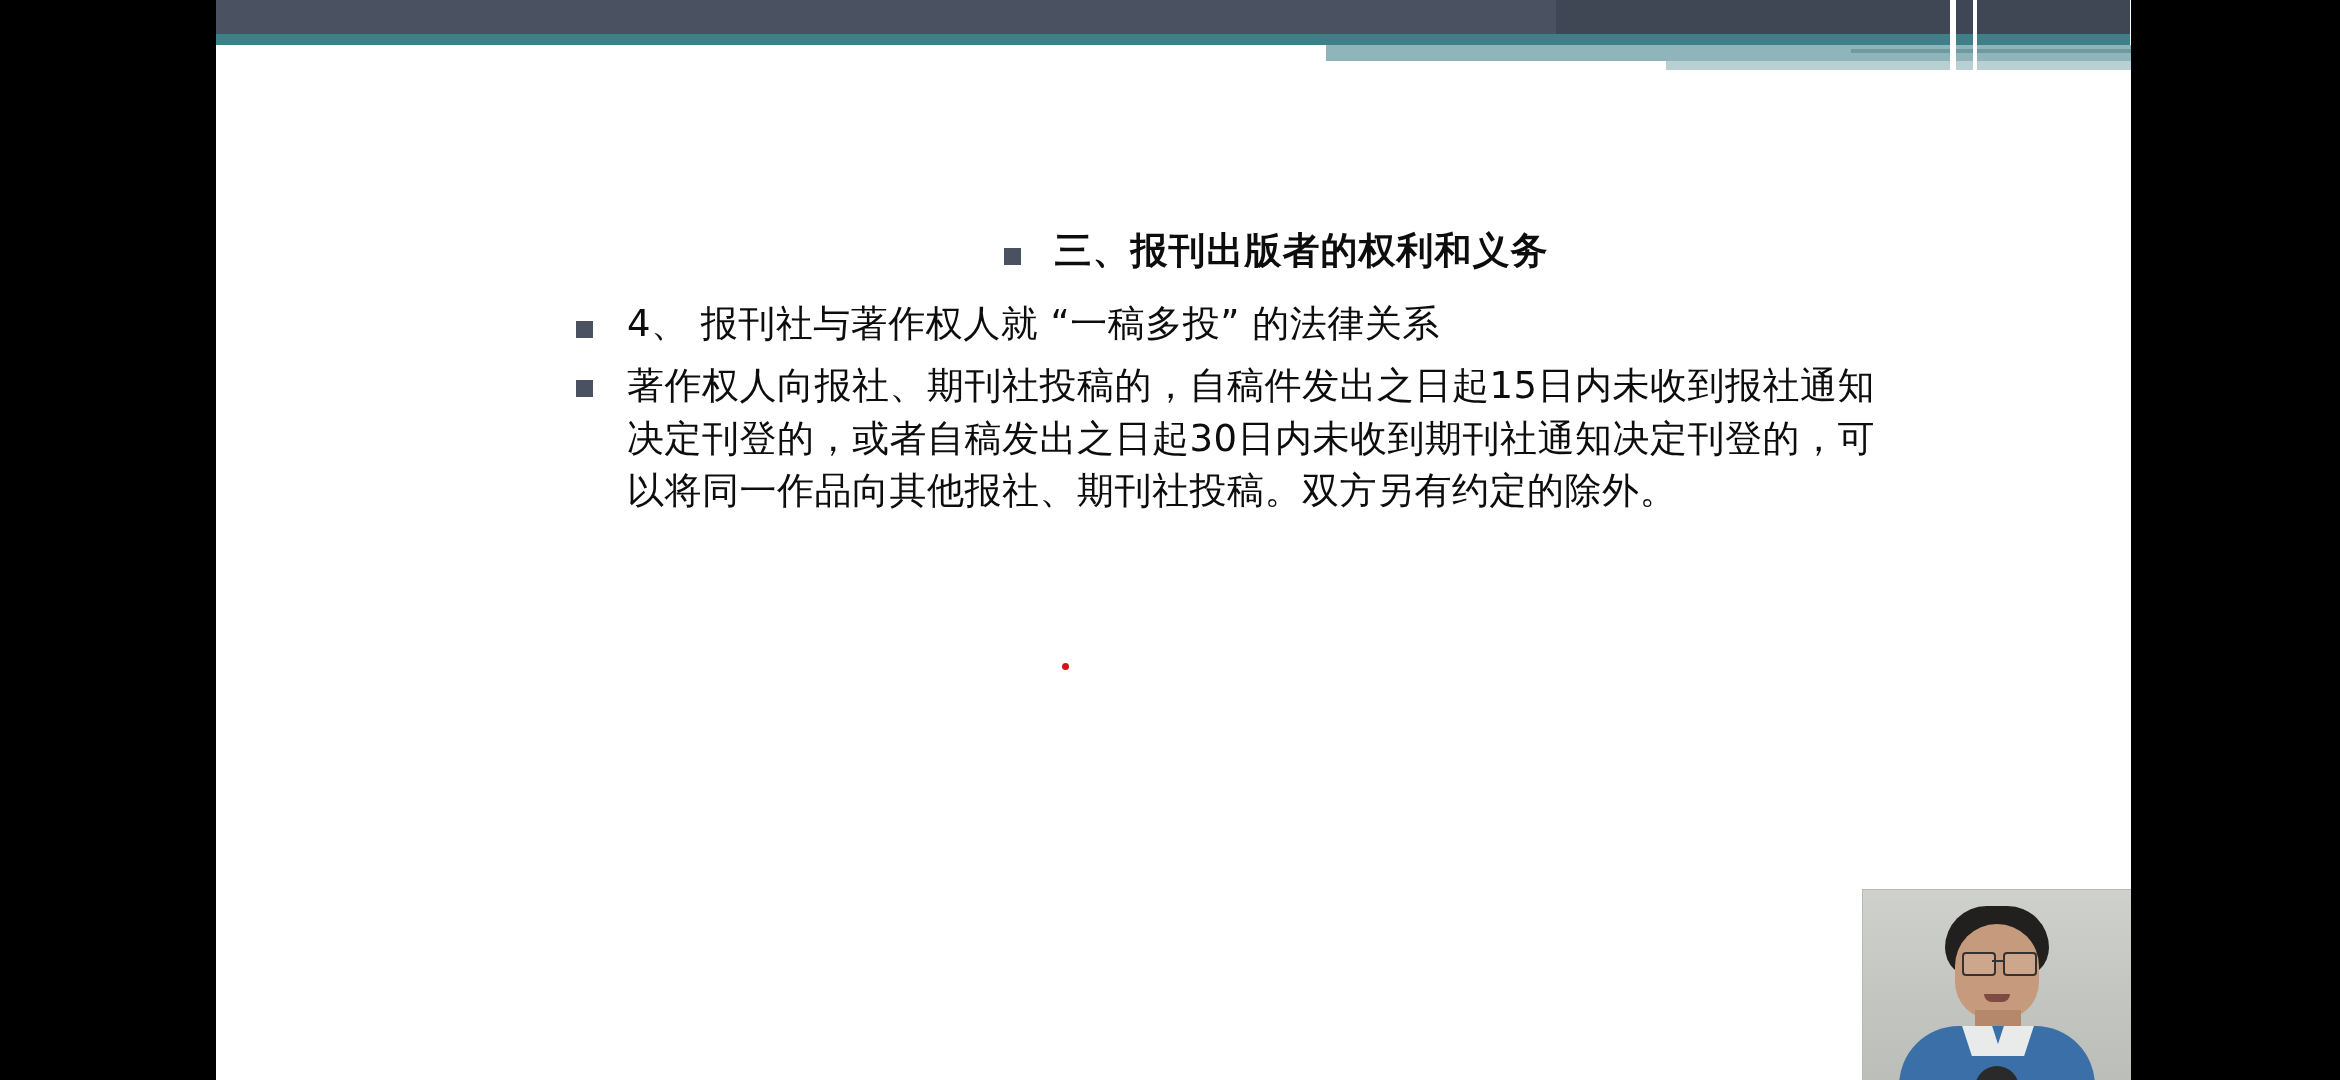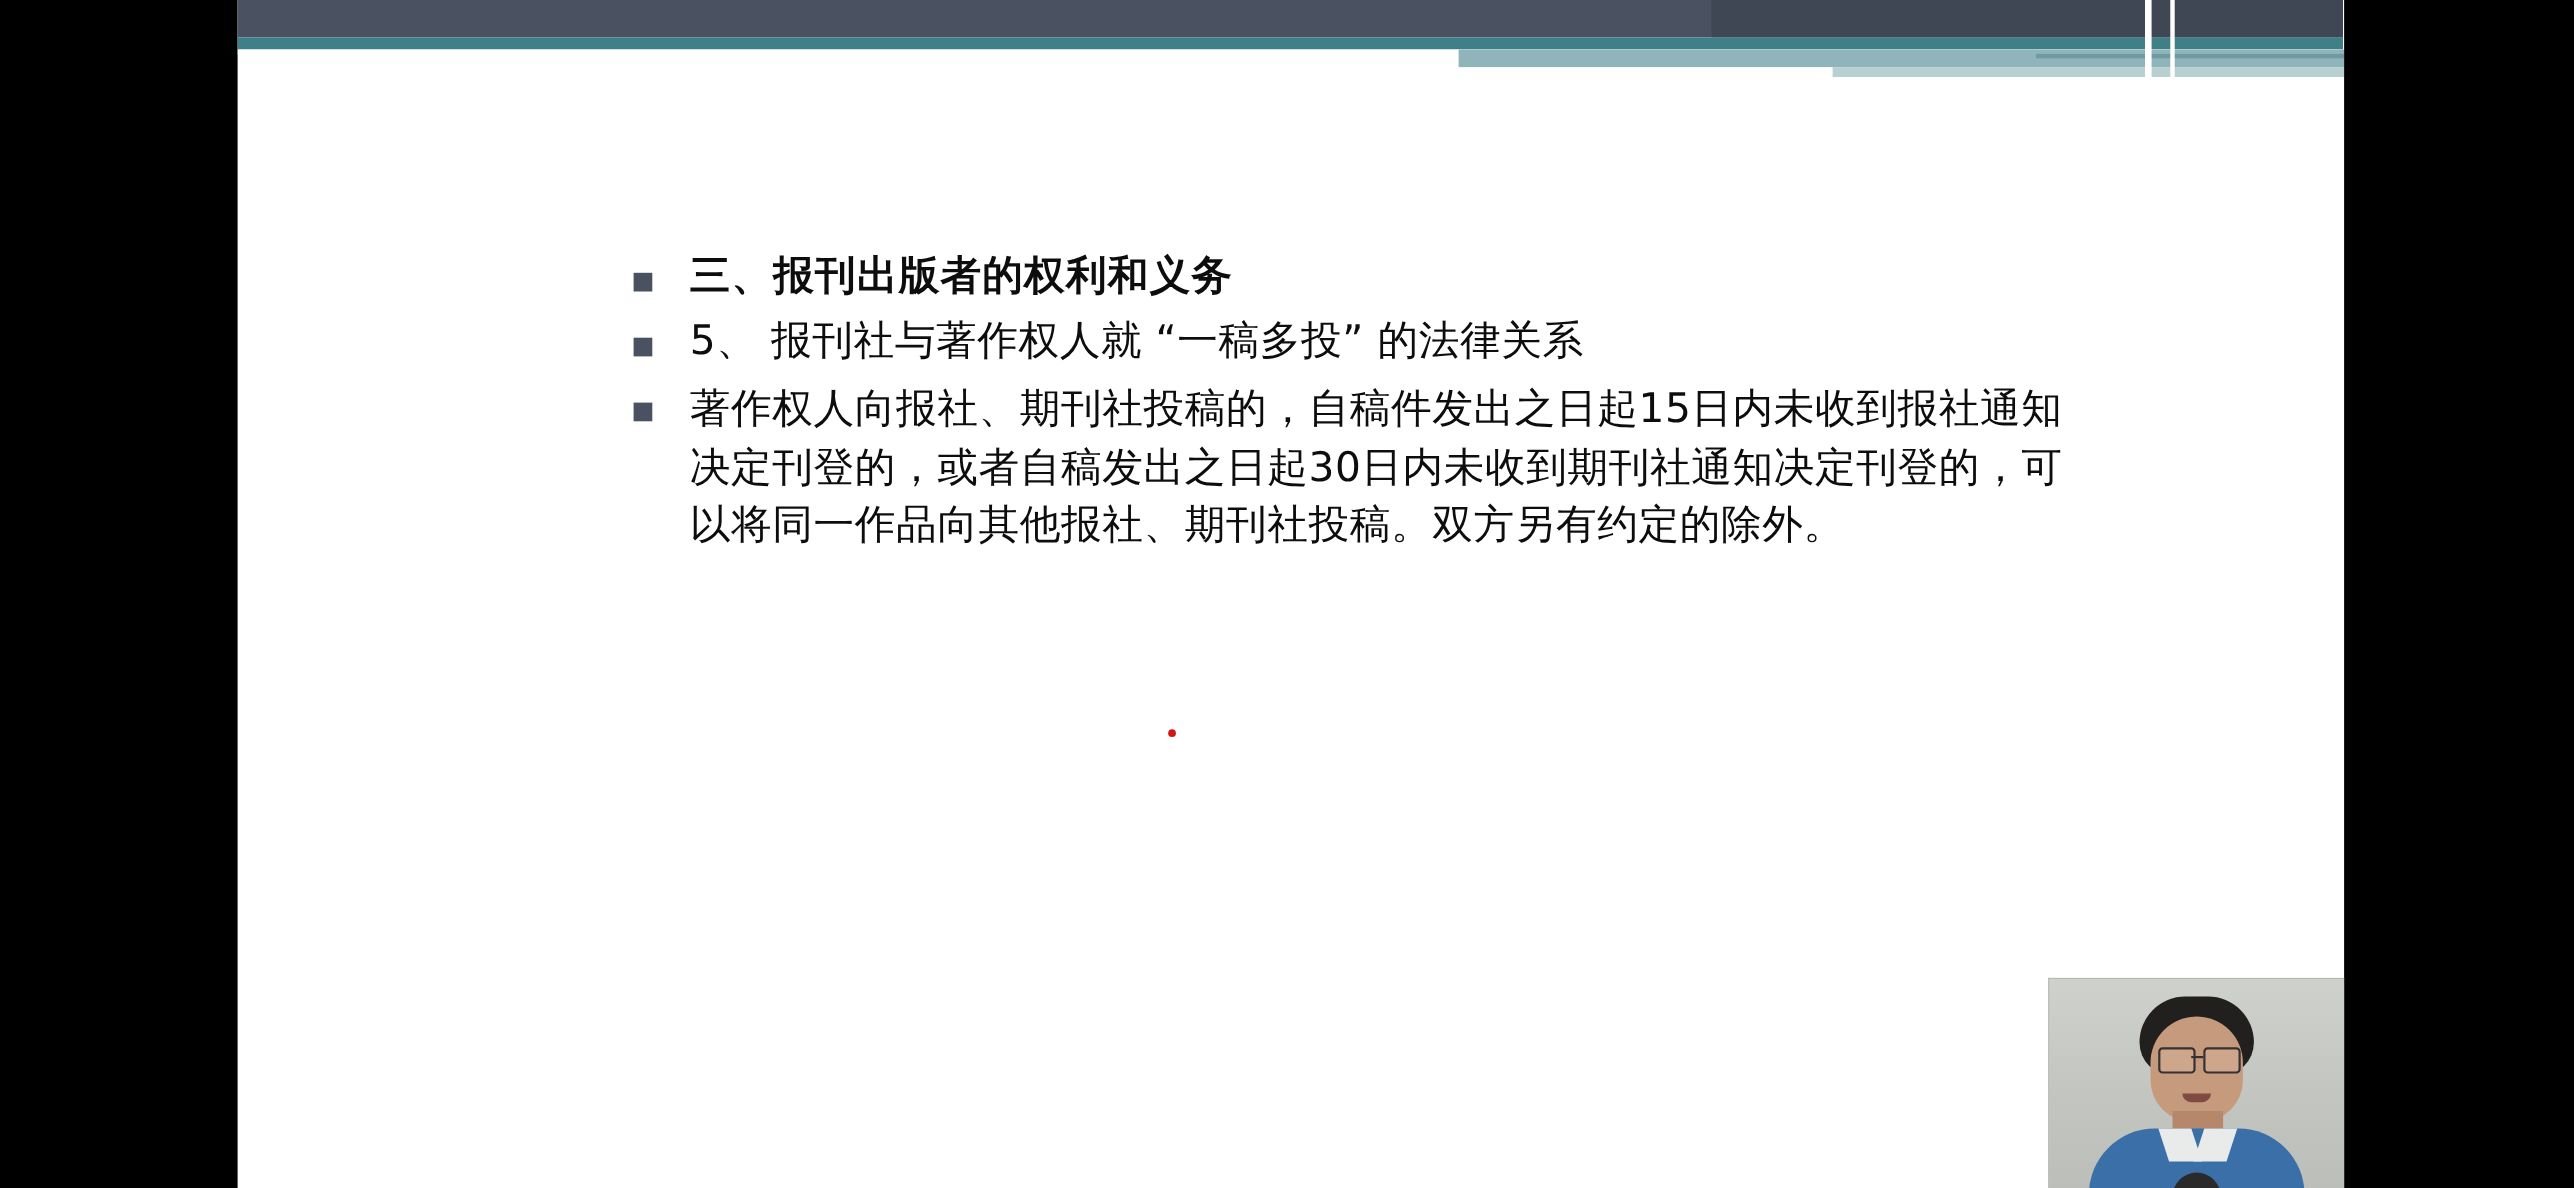--- a/index.html
+++ b/index.html
@@ -156,21 +156,21 @@
     letter-spacing: 0.5px;
   }
   .bullet-text.para {
     font-weight: normal;
     font-size: 37px;
     line-height: 1.42;
     max-width: 1250px;
     letter-spacing: 0.5px;
   }
 
-  .row-gap-1 { margin-bottom: 22px; }
+  .row-gap-1 { margin-bottom: 36px; justify-content: center; }
   .row-gap-2 { margin-bottom: 18px; }
 
   
   .laser-dot {
     position: absolute;
     left: 846px;
     top: 663px;
     width: 7px;
     height: 7px;
     background: #d41414;
@@ -332,21 +332,21 @@
 
     <div class="content">
 
       <div class="bullet-row row-gap-1">
         <div class="bullet-marker"></div>
         <div class="bullet-text title">三、报刊出版者的权利和义务</div>
       </div>
 
       <div class="bullet-row row-gap-2">
         <div class="bullet-marker"></div>
-        <div class="bullet-text item">5、 报刊社与著作权人就 “一稿多投” 的法律关系</div>
+        <div class="bullet-text item">4、 报刊社与著作权人就 “一稿多投” 的法律关系</div>
       </div>
 
       <div class="bullet-row para">
         <div class="bullet-marker"></div>
         <div class="bullet-text para">著作权人向报社、期刊社投稿的，自稿件发出之日起15日内未收到报社通知决定刊登的，或者自稿发出之日起30日内未收到期刊社通知决定刊登的，可以将同一作品向其他报社、期刊社投稿。双方另有约定的除外。</div>
       </div>
 
     </div>
 
     <div class="laser-dot"></div>

